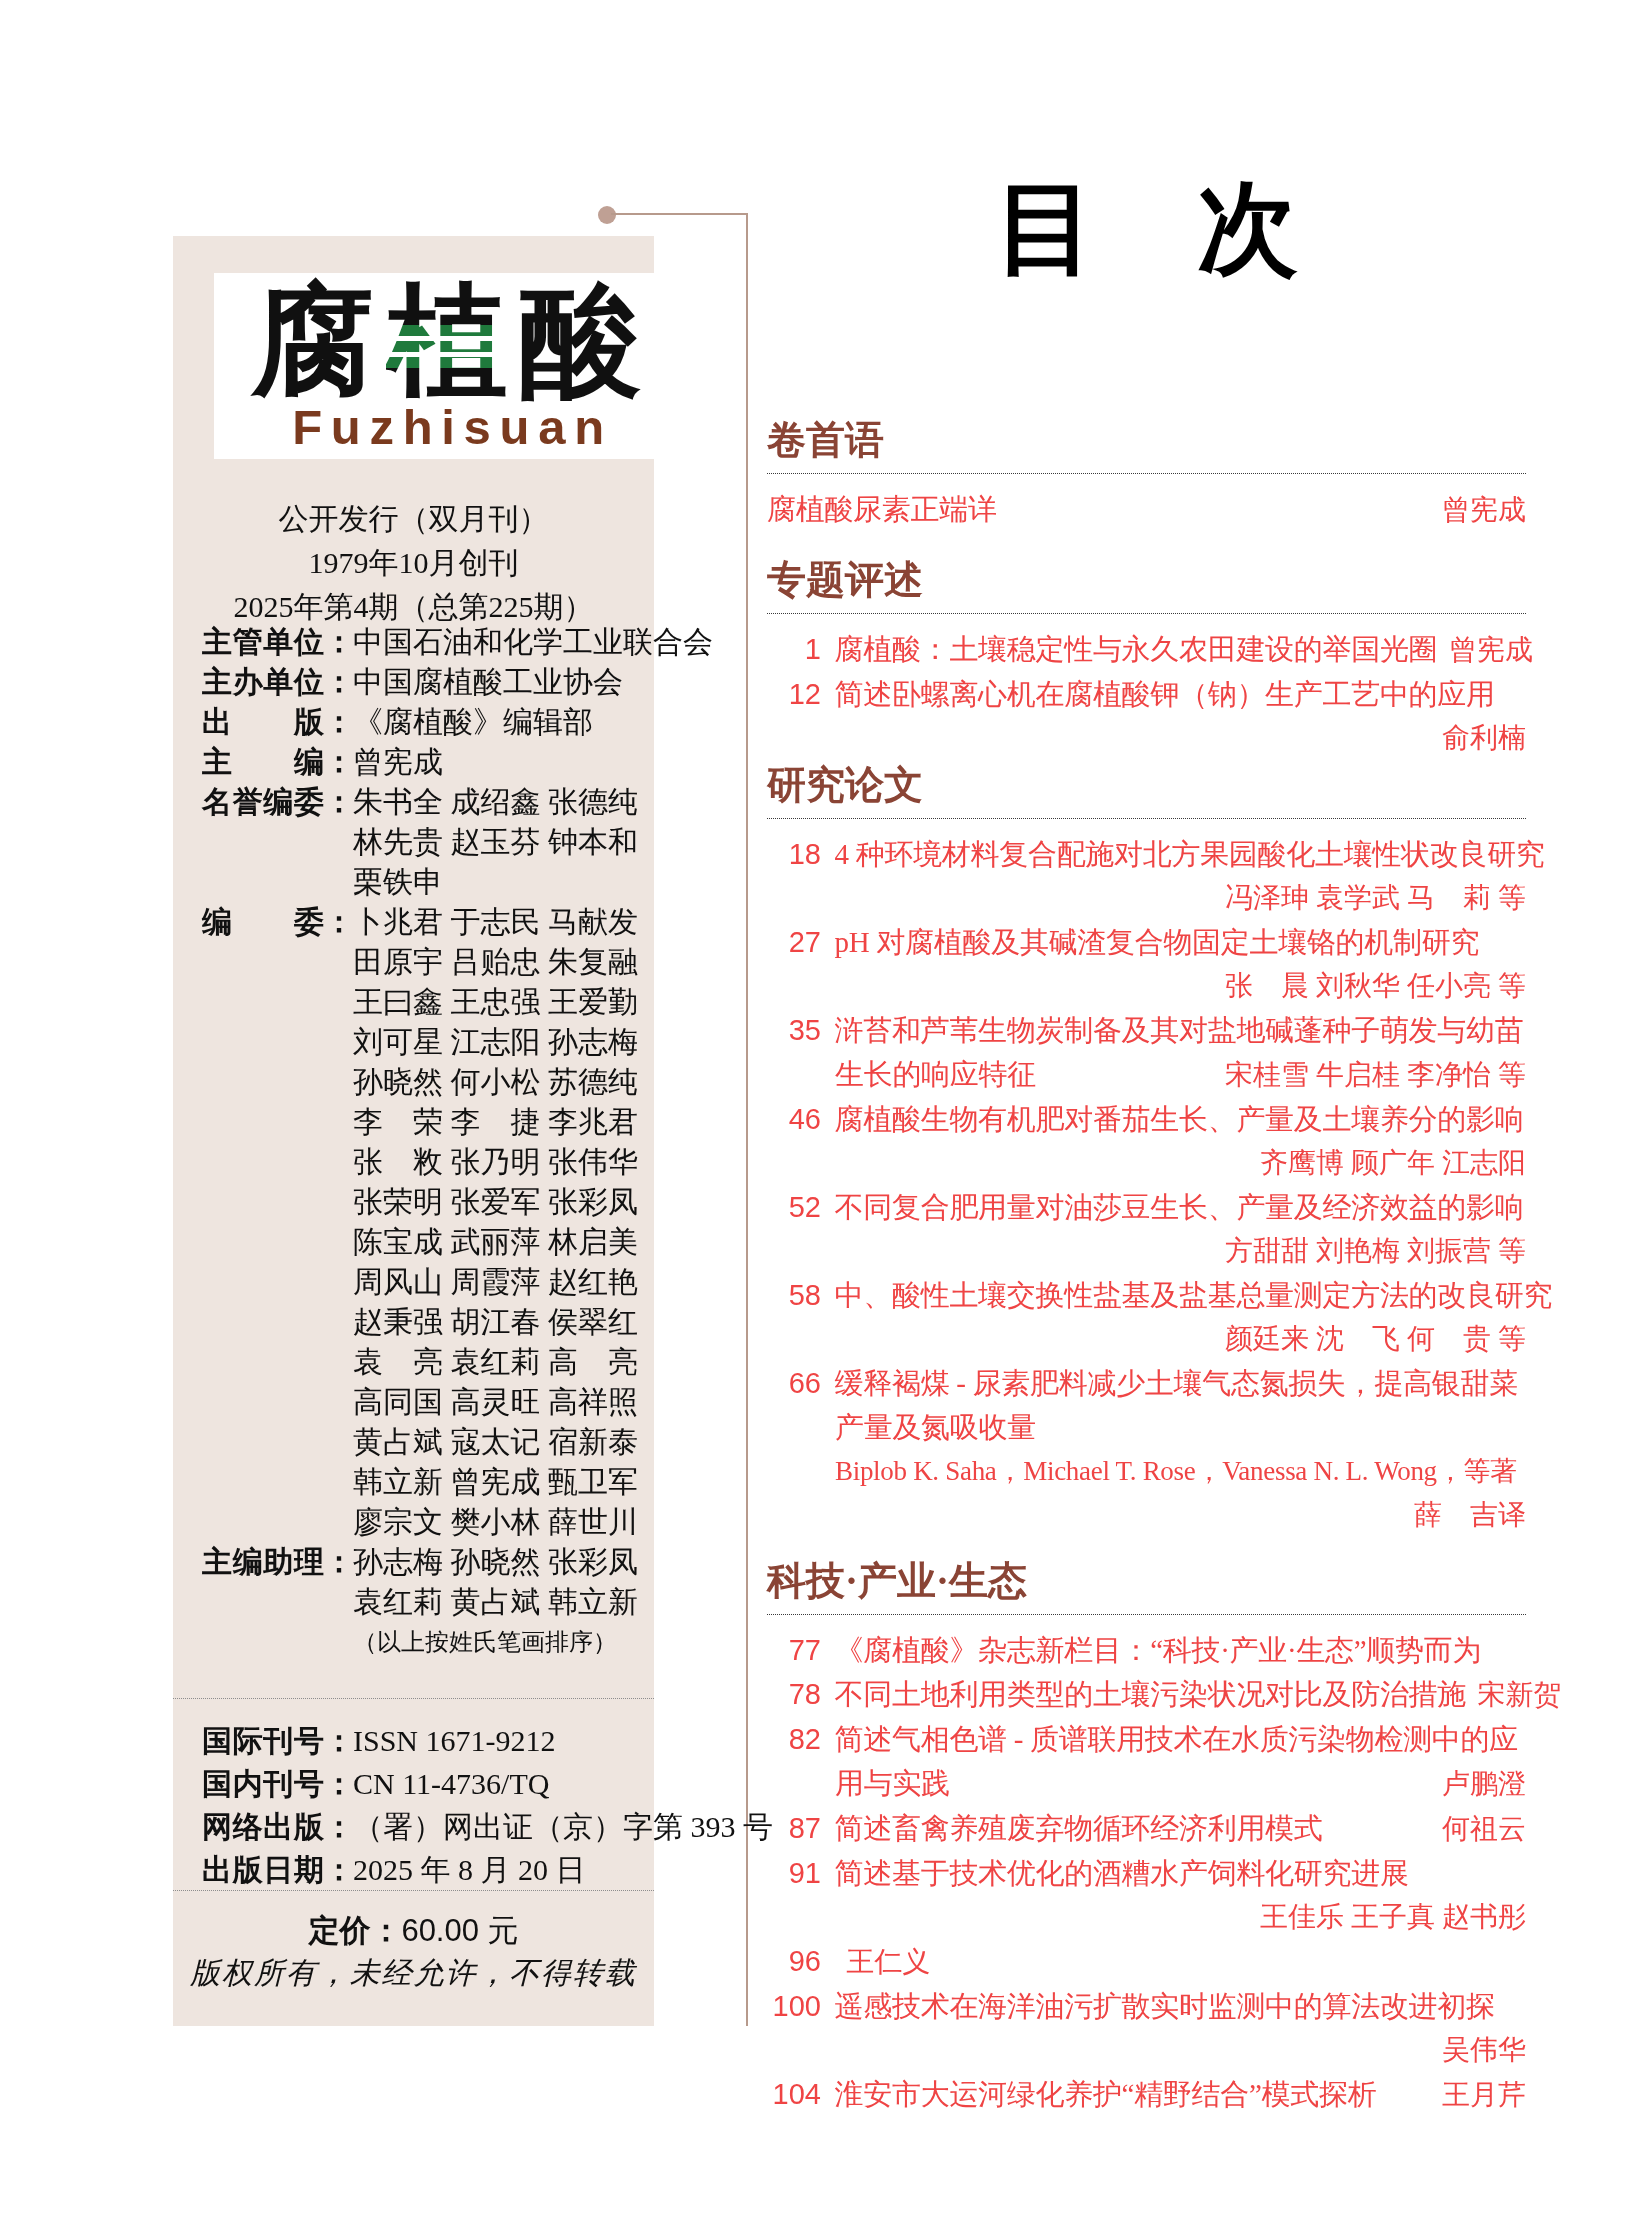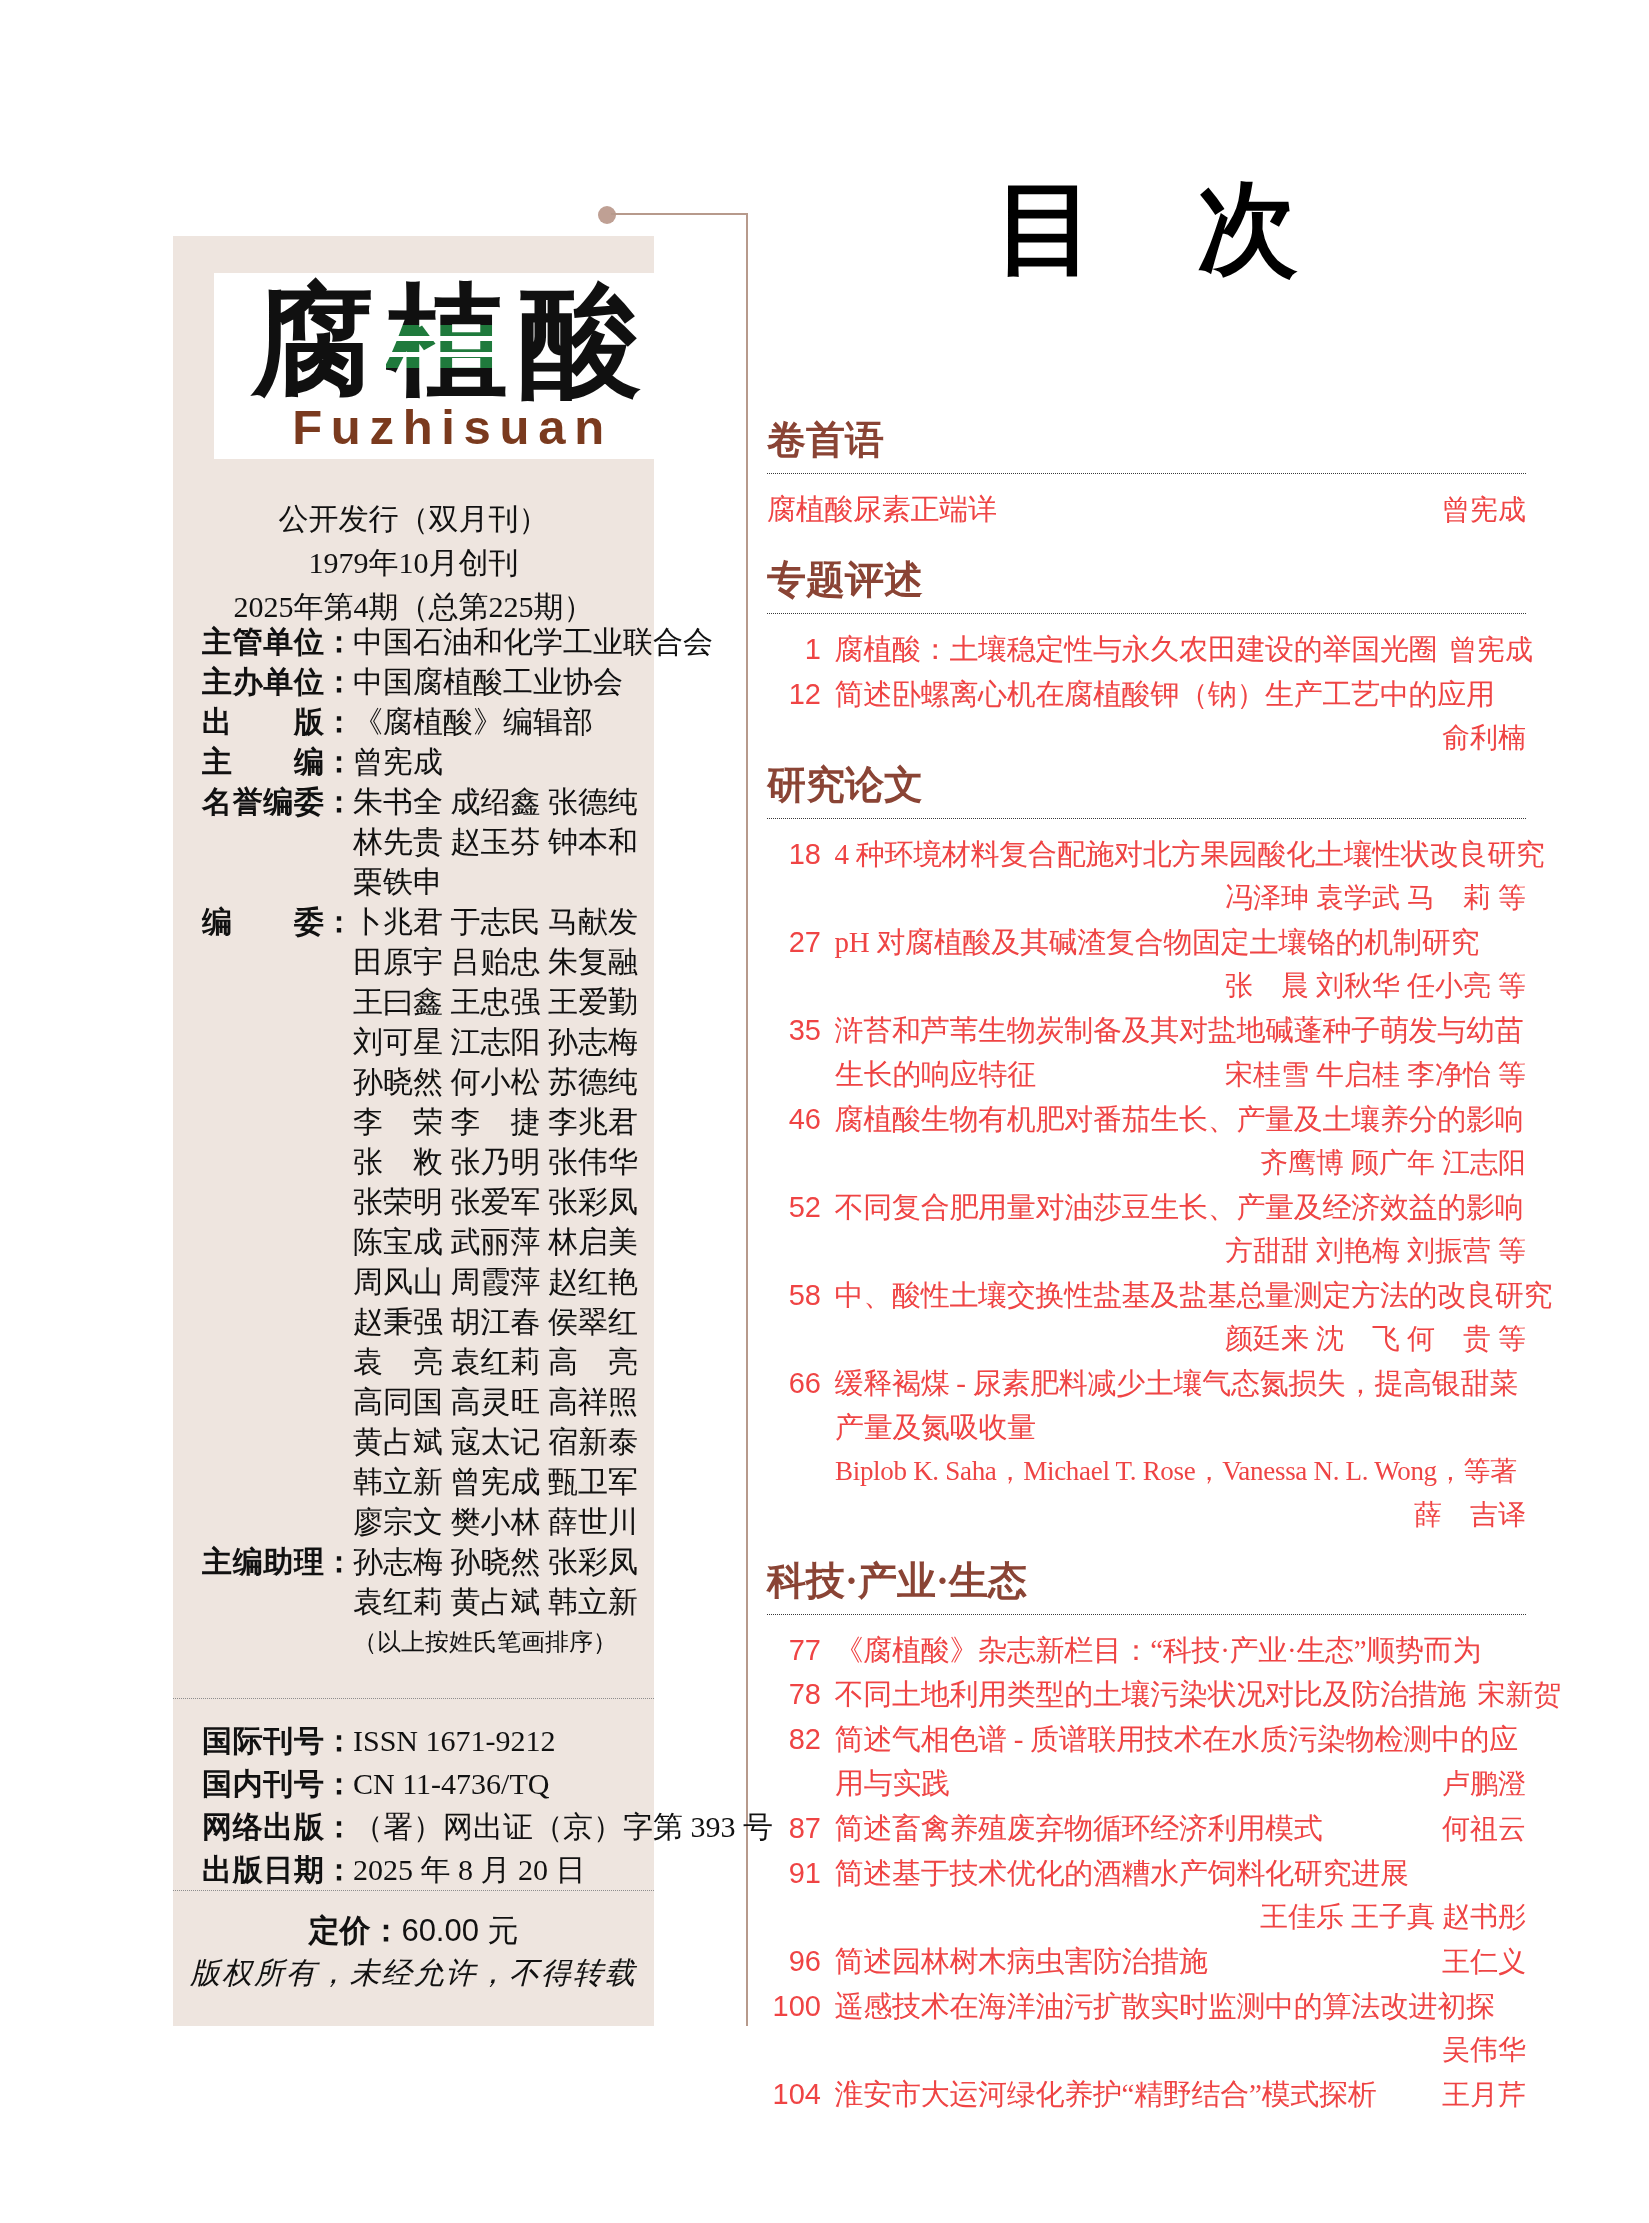--- a/index.html
+++ b/index.html
@@ -319,21 +319,20 @@
       </div>
       <div class="t-line">
         <span class="t-no">91</span>
         <span class="t-text">简述基于技术优化的酒糟水产饲料化研究进展</span>
       </div>
       <div class="t-line auth-line">
         <span class="t-auth">王佳乐 王子真 赵书彤</span>
       </div>
       <div class="t-line">
         <span class="t-no">96</span>
-        <span class="t-text">简述园林树木病虫害防治措施</span>
         <span class="t-auth">王仁义</span>
       </div>
       <div class="t-line">
         <span class="t-no">100</span>
         <span class="t-text">遥感技术在海洋油污扩散实时监测中的算法改进初探</span>
       </div>
       <div class="t-line auth-line">
         <span class="t-auth">吴伟华</span>
       </div>
       <div class="t-line">

